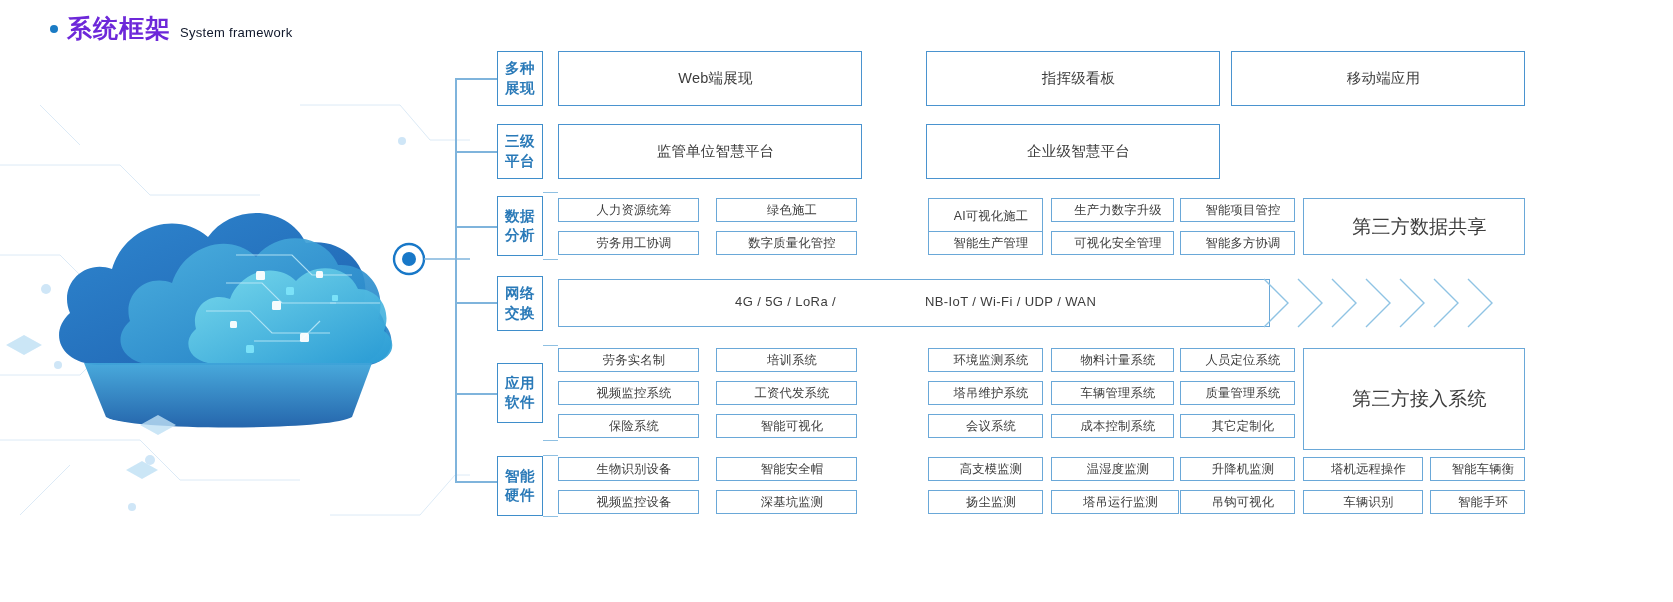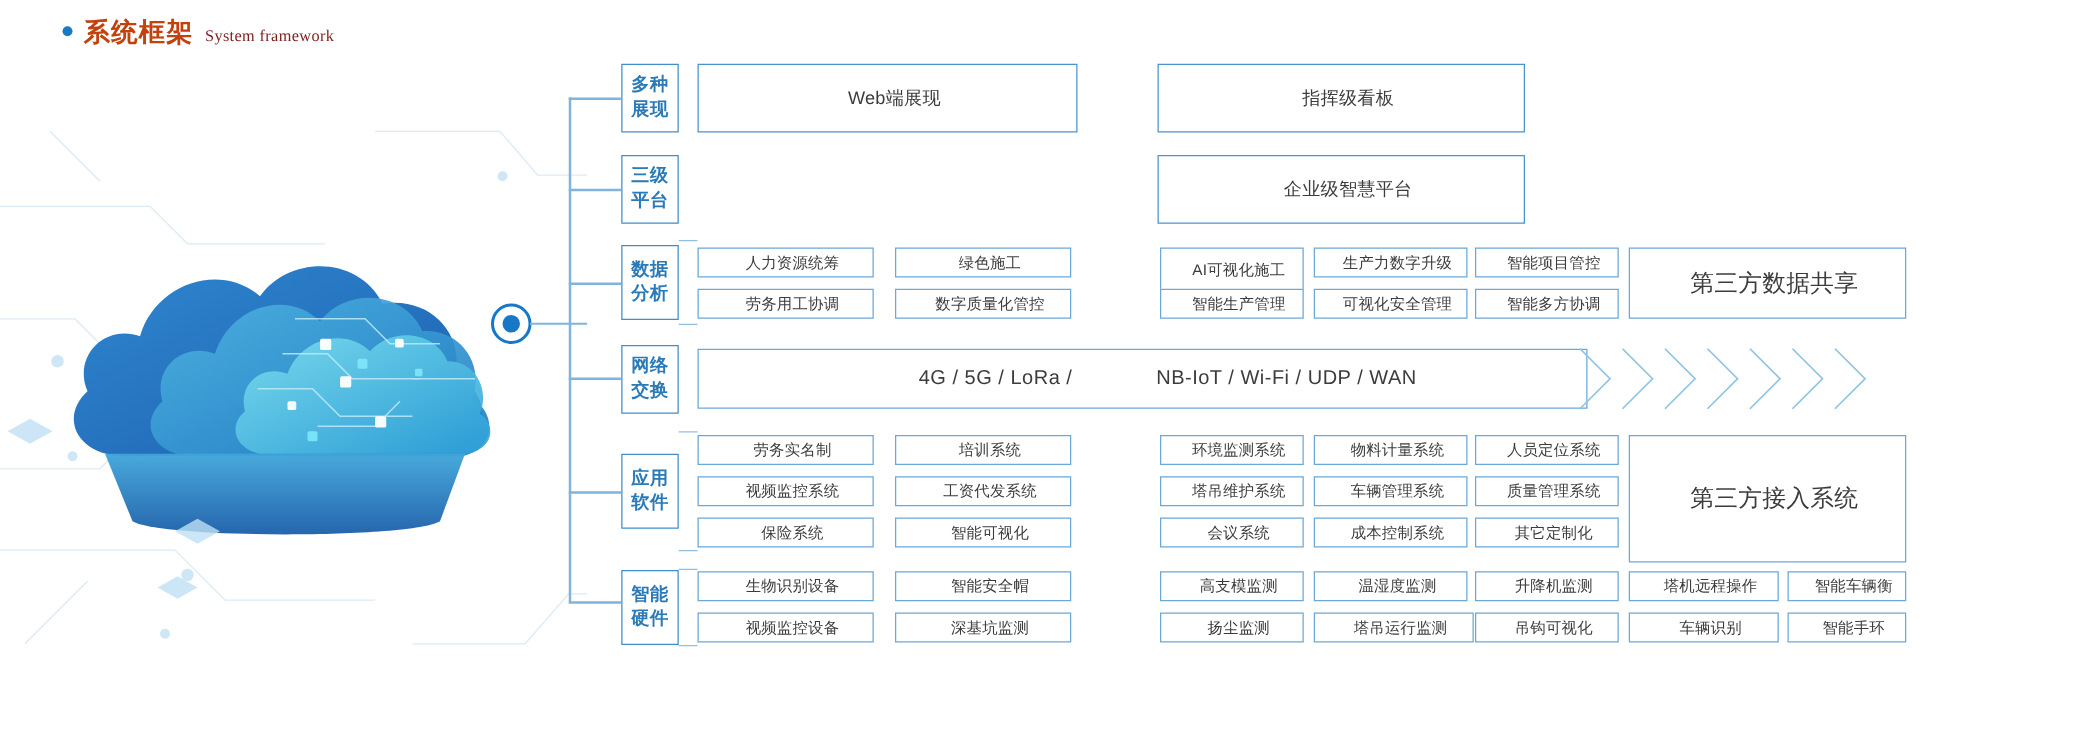--- a/index.html
+++ b/index.html
@@ -7,22 +7,22 @@
     width: 1673px; height: 602px;
     background: #ffffff;
     font-family: "Liberation Sans", "DejaVu Sans", sans-serif;
     overflow: hidden;
   }
   #root { position: relative; width: 1673px; height: 602px; }
 
   
   .header { position: absolute; left: 50px; top: 12px; display: flex; align-items: baseline; gap: 9px; }
   .bullet { width: 8px; height: 8px; border-radius: 50%; background: #1a7bc4; display: inline-block; position: relative; top: -4px; }
-  .title-cn { font-size: 21px; color: #c2410c; font-weight: 700; letter-spacing: 1px; }
-  .title-en { font-size: 13px; color: #7f1d1d; letter-spacing: .3px; font-family: Liberation Serif, serif; }
+  .title-cn { font-size: 25px; color: #6d28d9; font-weight: 700; letter-spacing: 1px; }
+  .title-en { font-size: 13px; color: #0f172a; letter-spacing: .3px; }
 
   
   .art { position: absolute; left: 0; top: 45px; width: 470px; height: 555px; overflow: hidden; }
   .art svg { position: absolute; left: 0; top: 0; }
 
   
   .rail { position: absolute; left: 455px; top: 78px; width: 2px; height: 404px; background: #7fb4dc; }
   .tick { position: absolute; left: 455px; width: 42px; height: 1.5px; background: #7fb4dc; }
 
   
@@ -36,21 +36,21 @@
     position: absolute; border: 1.2px solid #6aa8d8; background: #fff;
     display: flex; align-items: center; justify-content: center;
     color: #3c3c3c; text-align: center; letter-spacing: .2px; padding-left: 11px;
   }
   .box.big  { font-size: 14.5px; border-color: #4a93cf; }
   .box.mid  { font-size: 19px; }
   .box.sm   { font-size: 12.3px; }
 
   
   .netbar { position: absolute; border: 1.2px solid #6aa8d8; background:#fff; }
-  .nettext { position: absolute; font-size: 16px; color: #3c3c3c; letter-spacing: .4px; white-space: nowrap; }
+  .nettext { position: absolute; font-size: 13px; color: #3c3c3c; letter-spacing: .4px; white-space: nowrap; }
   .chev { position: absolute; }
 
   
   .frame { position: absolute; border: 1.2px solid #8fc0e2; border-left: none; }
 </style>
 </head>
 <body>
 
 <div id="root">
 
@@ -150,25 +150,27 @@
   <div class="tick" style="top:302px"></div>
   <div class="tick" style="top:393px"></div>
   <div class="tick" style="top:481px"></div>
 
   <div class="lbl" style="left:497px;top:51px;width:46px;height:55px">
     <span><span>多种</span><br>
           <span>展现</span></span>
   </div>
   <div class="box big" style="left:558px;top:51px;width:304px;height:55px">Web端展现</div>
   <div class="box big" style="left:926px;top:51px;width:294px;height:55px">指挥级看板</div>
+  <div class="box big" style="left:1231px;top:51px;width:294px;height:55px">移动端应用</div>
 
   <div class="lbl" style="left:497px;top:124px;width:46px;height:55px">
     <span><span>三级</span><br>
           <span>平台</span></span>
   </div>
+  <div class="box big" style="left:558px;top:124px;width:304px;height:55px">监管单位智慧平台</div>
   <div class="box big" style="left:926px;top:124px;width:294px;height:55px">企业级智慧平台</div>
 
   <div class="lbl" style="left:497px;top:196px;width:46px;height:60px">
     <span><span>数据</span><br>
           <span>分析</span></span>
   </div>
   <div class="frame" style="left:543px;top:192px;width:15px;height:68px; border-right:none;"></div>
 
   <div class="box sm" style="left:558px;top:198px;width:141px;height:24px">人力资源统筹</div>
   <div class="box sm" style="left:716px;top:198px;width:141px;height:24px">绿色施工</div>

